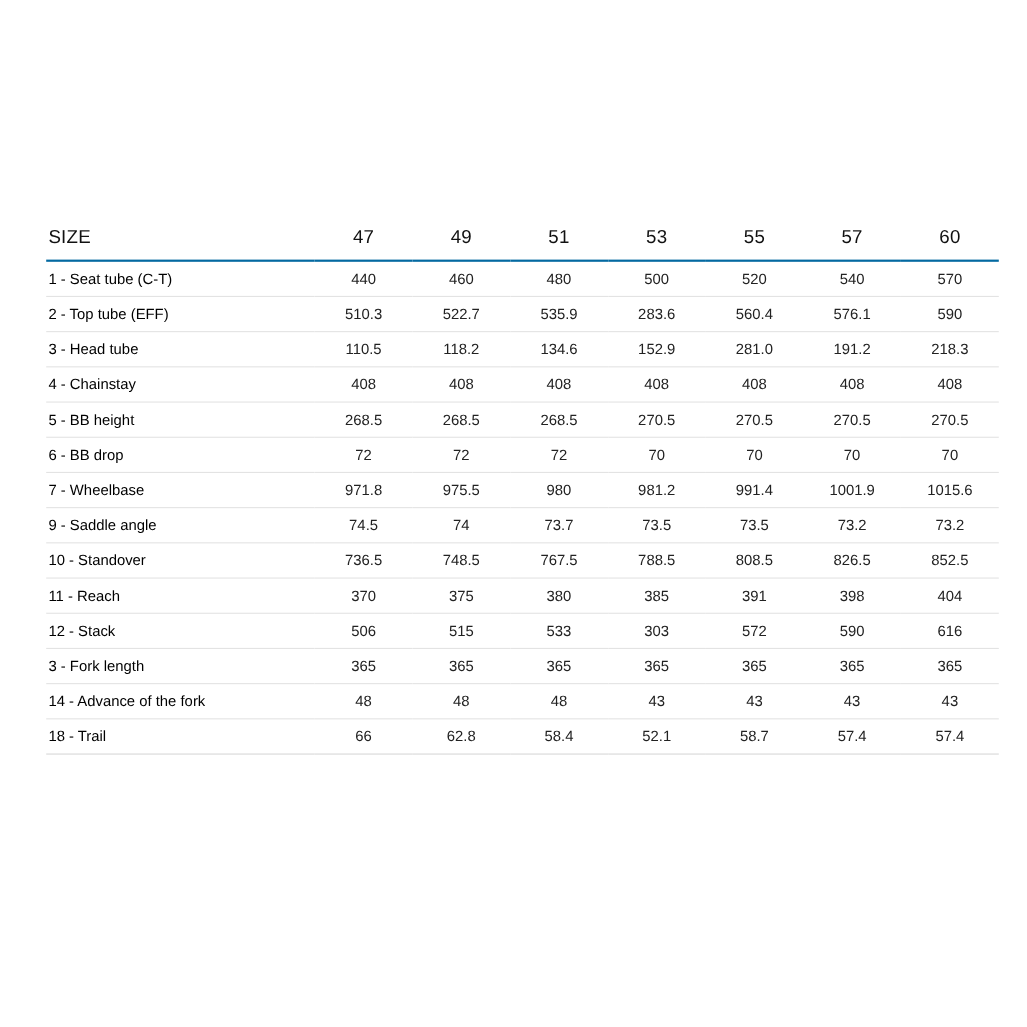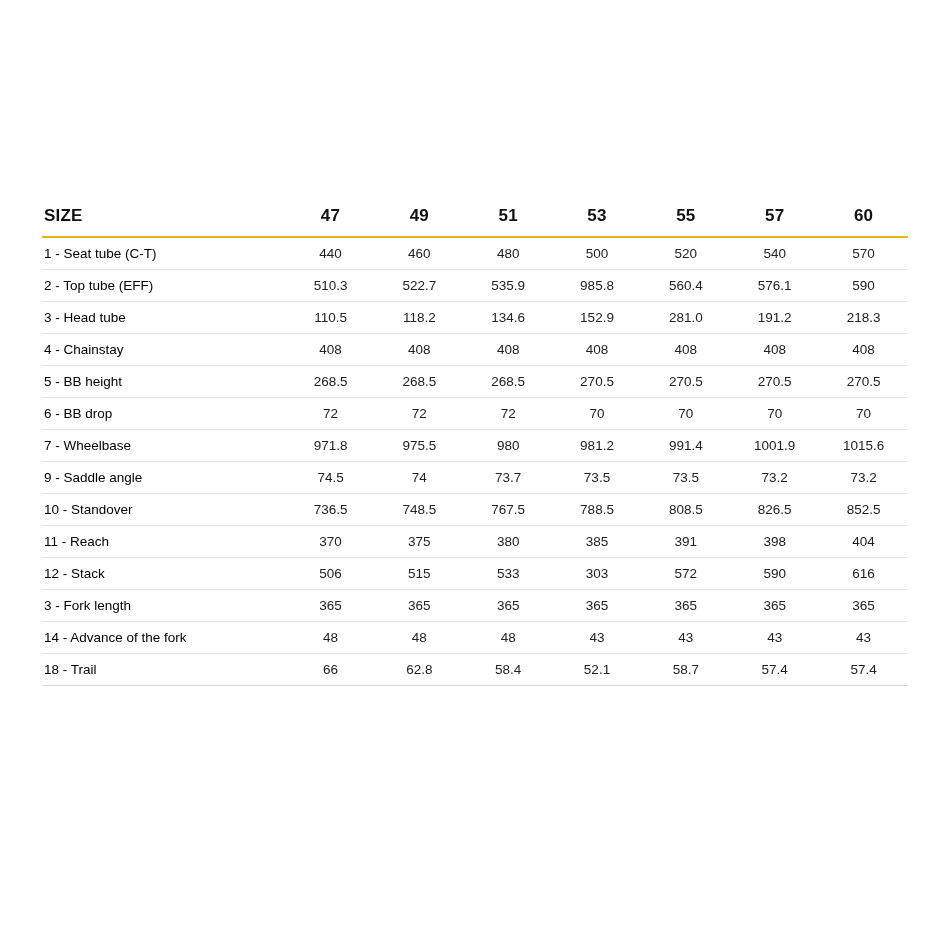--- a/index.html
+++ b/index.html
@@ -29,25 +29,25 @@
   table.geo {
     border-collapse: collapse;
     width: 866px;
     table-layout: fixed;
   }
   table.geo col.label-col { width: 244px; }
   table.geo col.size-col  { width: 88.8px; }
 
   table.geo thead th {
     font-size: 17px;
-    font-weight: bold;
+    font-weight: normal;
     color: #111111;
     text-align: center;
     padding: 6px 4px 10px 4px;
-    border-bottom: 2px solid #eab308;
+    border-bottom: 2px solid #0369a1;
     letter-spacing: 0.2px;
   }
   table.geo thead th.label-head {
     text-align: left;
     padding-left: 2px;
     font-size: 17px;
   }
   table.geo tbody td {
     font-size: 13.5px;
     color: #222222;
@@ -102,21 +102,21 @@
           <td>500</td>
           <td>520</td>
           <td>540</td>
           <td>570</td>
         </tr>
         <tr>
           <td class="row-label">2 - Top tube (EFF)</td>
           <td>510.3</td>
           <td>522.7</td>
           <td>535.9</td>
-          <td>985.8</td>
+          <td>283.6</td>
           <td>560.4</td>
           <td>576.1</td>
           <td>590</td>
         </tr>
         <tr>
           <td class="row-label">3 - Head tube</td>
           <td>110.5</td>
           <td>118.2</td>
           <td>134.6</td>
           <td>152.9</td>

